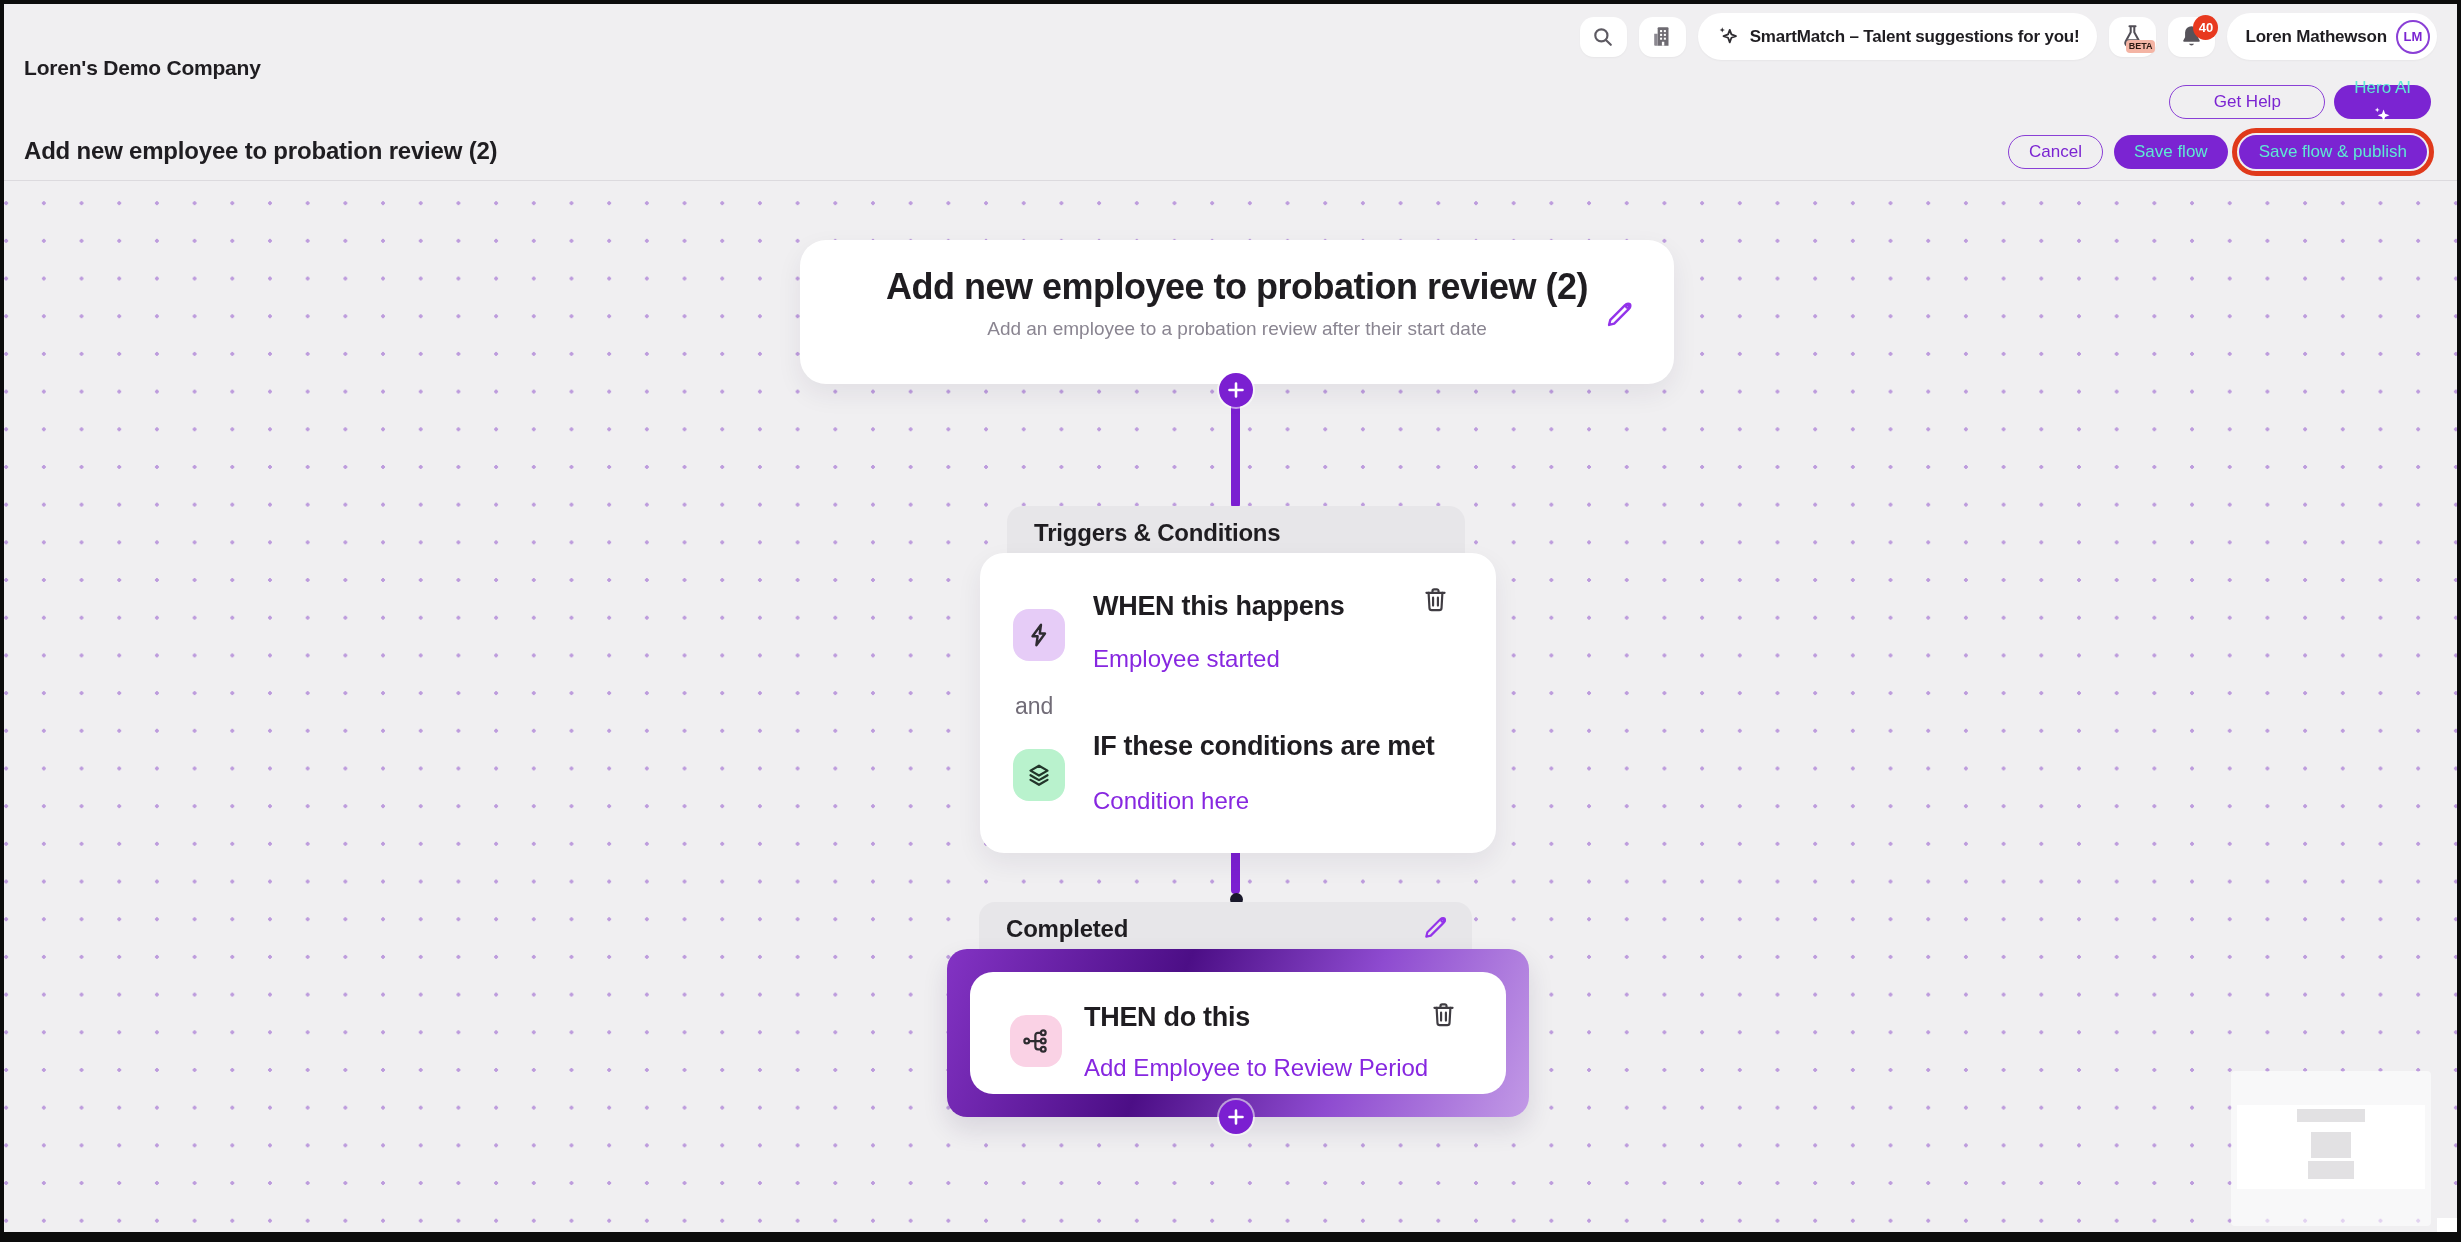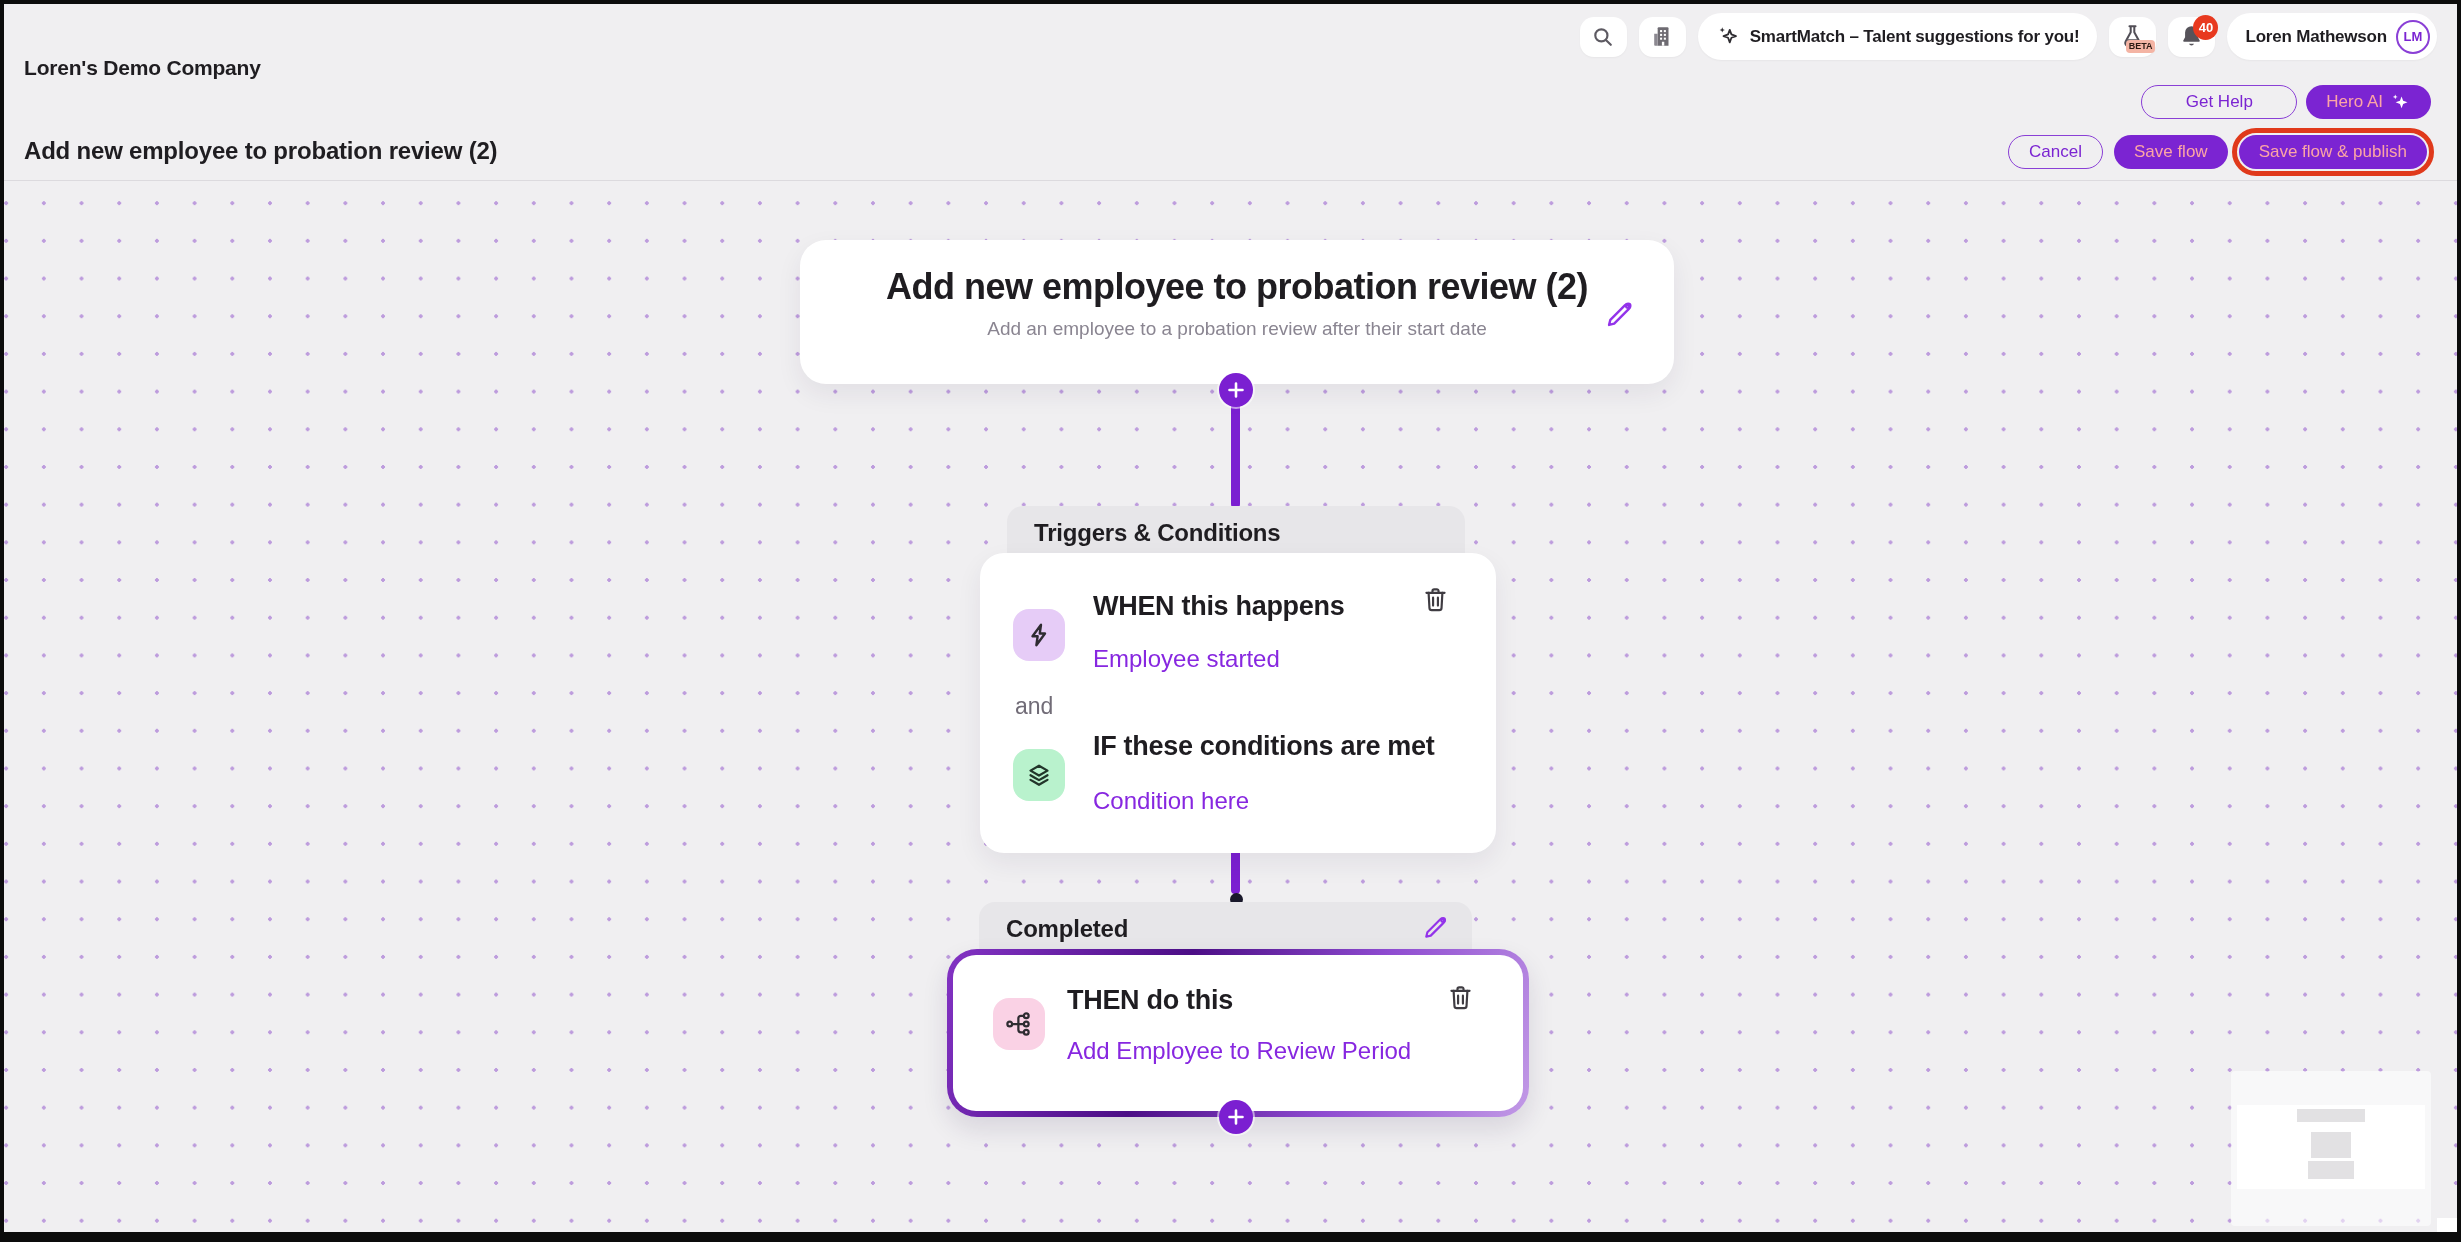--- a/index.html
+++ b/index.html
@@ -22,21 +22,21 @@
   .badge-beta{position:absolute;right:1px;bottom:4px;background:#f4b4a4;color:#2b1a13;
     font-size:9px;font-weight:700;padding:2px 3px;border-radius:4px;line-height:1;}
   .badge-count{position:absolute;right:-3px;top:-2px;min-width:25px;height:25px;border-radius:13px;
     background:#e8391f;color:#fff;font-size:13px;font-weight:700;display:flex;align-items:center;
     justify-content:center;padding:0 4px;line-height:1;}
   
   .help-row{position:absolute;right:26px;top:81px;display:flex;gap:9px;}
   .btn{height:34px;border-radius:17px;display:flex;align-items:center;justify-content:center;
     padding:0 20px;font-size:17px;white-space:nowrap;cursor:pointer;gap:7px;}
   .btn-outline{border:1.5px solid #8a3fd6;color:#7b24d2;background:transparent;}
-  .btn-fill{background:#7b24d2;color:#fca5a5;border:none;}
+  .btn-fill{background:#7b24d2;color:#5eead4;border:none;flex-direction:column;}
   .btn-ring{outline:5px solid #e0391b;outline-offset:2px;}
   .title-row-buttons{position:absolute;right:30px;top:131px;display:flex;gap:11px;}
   .page-title{position:absolute;left:20px;top:133px;font-size:24px;font-weight:700;letter-spacing:-.2px;}
   .divider{position:absolute;left:0;top:176px;width:100%;height:1px;background:#dcdade;}
   
   .canvas{position:absolute;left:0;top:177px;width:100%;height:1051px;
     background-image:radial-gradient(circle,rgba(148,88,205,.55) 1.7px,transparent 1.9px);
     background-size:37.7px 37.7px;background-position:21px 41px;}
   .card{position:absolute;background:#fff;border-radius:26px;box-shadow:0 10px 26px rgba(45,25,70,.07);}
   .main-card{left:796px;top:59px;width:874px;height:144px;text-align:center;padding-top:26px;z-index:3;}
@@ -62,22 +62,22 @@
   .iconsq{position:absolute;width:52px;height:52px;border-radius:16px;
     display:flex;align-items:center;justify-content:center;}
   .sq-bolt{left:33px;top:56px;background:#e6ccf7;}
   .sq-layers{left:33px;top:196px;background:#b9f2cd;}
   .sq-tree{left:40px;top:43px;background:#fad2e5;}
   .row-title{position:absolute;font-size:27px;font-weight:700;letter-spacing:-.3px;white-space:nowrap;}
   .row-link{position:absolute;font-size:24px;color:#8727e0;white-space:nowrap;cursor:pointer;}
   .and-lbl{position:absolute;left:35px;top:140px;font-size:23px;color:#716c77;}
   .trash{position:absolute;width:29px;height:29px;cursor:pointer;}
   
-  .then-wrap{position:absolute;left:943px;top:768px;width:582px;height:168px;border-radius:30px;
-    padding:6px;z-index:3;
+  .then-wrap{position:absolute;left:943px;top:768px;width:582px;height:168px;border-radius:20px;
+    padding:23px;z-index:3;
     background:linear-gradient(112deg,#8333c4 0%,#4c0e86 38%,#8e4bd0 68%,#c29ae6 100%);
     box-shadow:0 12px 26px rgba(45,25,70,.12);}
   .then-inner{position:relative;width:100%;height:100%;background:#fff;border-radius:23px;}
   
   .minimap{position:absolute;left:2227px;top:890px;width:200px;height:155px;
     background:rgba(255,255,255,.55);border-radius:4px;z-index:5;}
   .minimap .inner{position:absolute;left:6px;top:34px;width:188px;height:84px;background:#fff;}
   .mm-block{position:absolute;background:#e2e1e3;}
   .mm-b1{left:60px;top:4px;width:68px;height:13px;}
   .mm-b2{left:74px;top:27px;width:40px;height:26px;}

